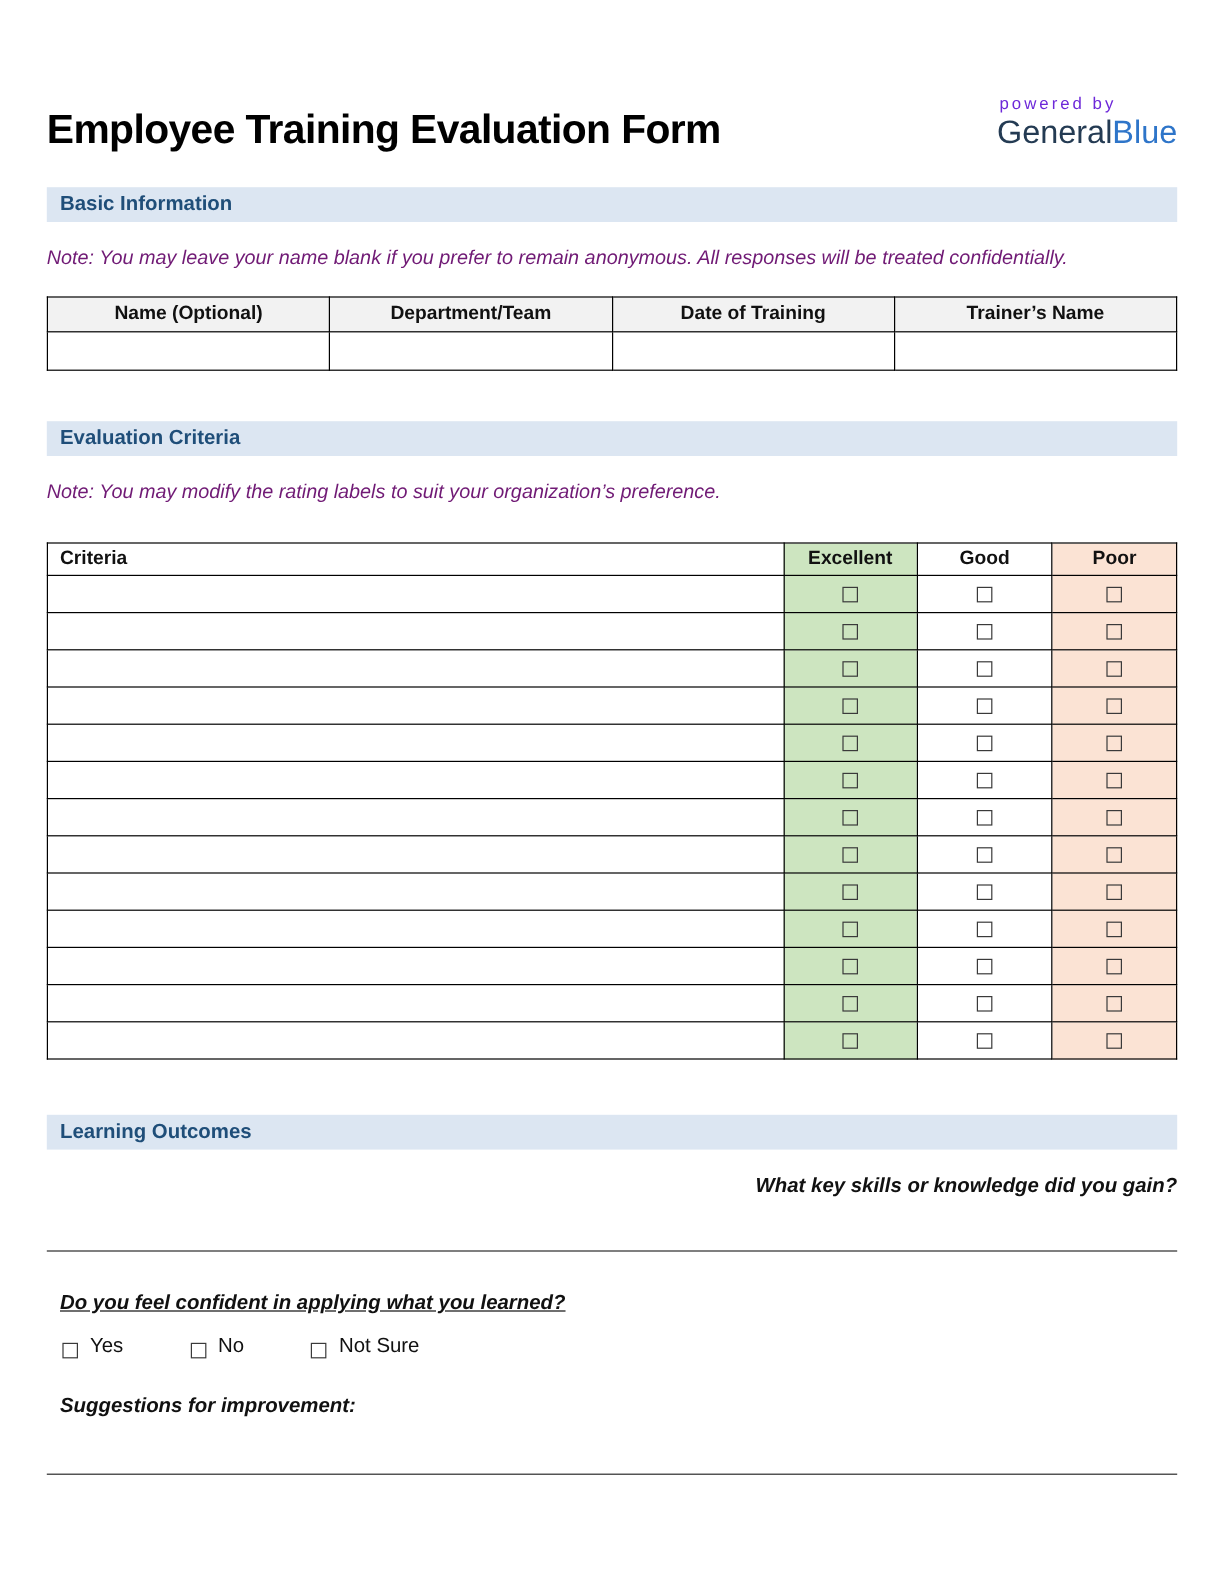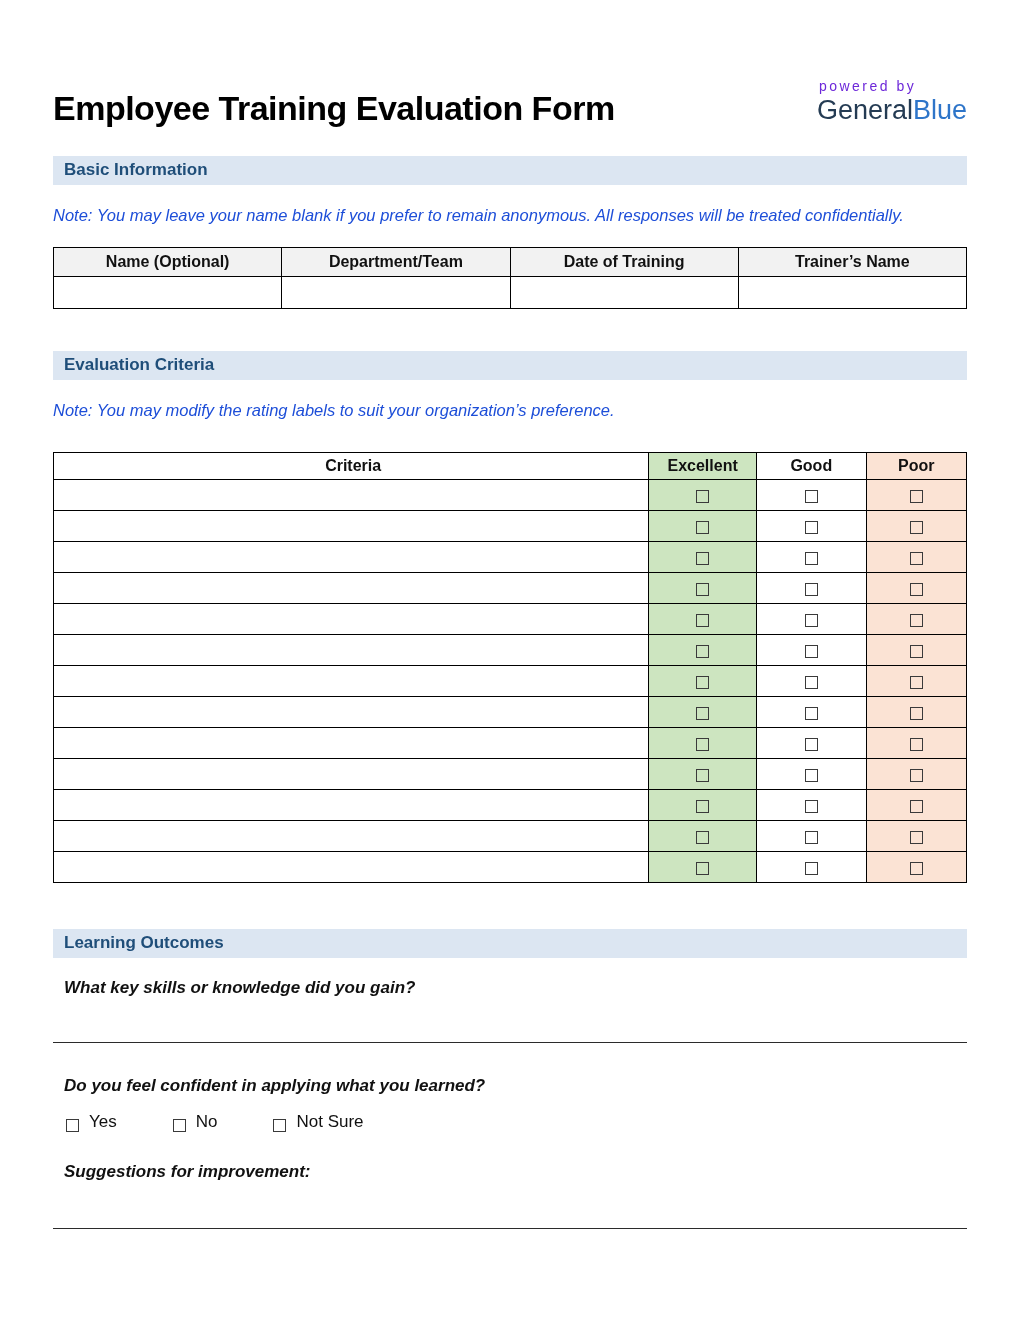--- a/index.html
+++ b/index.html
@@ -4,21 +4,21 @@
 <style>
   * { margin: 0; padding: 0; box-sizing: border-box; }
   html, body { background: #ffffff; }
   body {
     width: 1020px;
     height: 1320px;
     font-family: "Liberation Sans", sans-serif;
     color: #111111;
     overflow: hidden;
   }
-  .page { padding: 0 53px; }
+  .page { padding: 0 39px; }
 
   
   .top {
     margin-top: 78px;
     margin-bottom: 28px;
     display: flex;
     justify-content: space-between;
     align-items: flex-end;
   }
   .doc-title {
@@ -45,40 +45,40 @@
     color: var(--section-text, #1f4e79);
     font-weight: 700;
     font-size: 17px;
     padding: 4px 11px 5px 11px;
   }
   .note {
     font-style: italic;
     font-size: 16.5px;
     line-height: 1.95;
     margin: 14px 0 16px 0;
-    color: #1d4ed8;
+    color: #701a75;
   }
 
   
   table { border-collapse: collapse; width: 100%; }
   td, th { border: 1px solid #000000; font-size: 16px; }
   .info-table { margin-bottom: 42px; border-radius: 14px; }
   .info-table th {
     background: var(--table-header-bg, #f2f2f2);
     font-weight: 700;
     text-align: center;
     padding: 5px 4px;
     width: 25%;
   }
   .info-table td { height: 32px; }
 
   
   .criteria-table { margin-top: 26px; margin-bottom: 46px; }
   .criteria-table th { padding: 4px 6px; font-weight: 700; }
-  .criteria-table .th-criteria { text-align: center; padding-left: 10px; width: 65.2%; }
+  .criteria-table .th-criteria { text-align: left; padding-left: 10px; width: 65.2%; }
   .criteria-table .col-excellent { width: 11.8%; background: var(--excellent-bg, #cde5c0); text-align: center; margin-top: 24px; }
   .criteria-table .col-good { width: 12.0%; background: #ffffff; }
   .criteria-table .col-poor { width: 11.0%; background: var(--poor-bg, #fbe3d4); text-align: center; }
   .criteria-table td { height: 31px; }
   .criteria-table td.rate { text-align: center; vertical-align: middle; }
   .cb {
     display: inline-block;
     width: 13px;
     height: 13px;
     border: 1.6px solid #3a3a3a;
@@ -86,28 +86,28 @@
     vertical-align: middle;
   }
 
   
   .question {
     font-weight: 700;
     font-style: italic;
     font-size: 17px;
     margin-left: 11px;
   }
-  .q1 { margin-top: 20px; }
+  .q1 { margin-top: 20px; text-align: right; }
   .answer-line {
     border: none;
     border-bottom: 1.6px solid #2b2b2b;
     margin-top: 44px;
     margin-bottom: 0;
   }
-  .q2 { margin-top: 33px; }
+  .q2 { margin-top: 33px; text-decoration: underline; }
   .options {
     margin: 16px 0 0 13px;
     font-size: 17px;
     display: flex;
     align-items: center;
   }
   .option { display: inline-flex; align-items: flex-end; margin-right: 56px; }
   .option .cb { margin-right: 10px; }
   .q3 { margin-top: 30px; }
   .answer-line.last { margin-top: 46px; }

